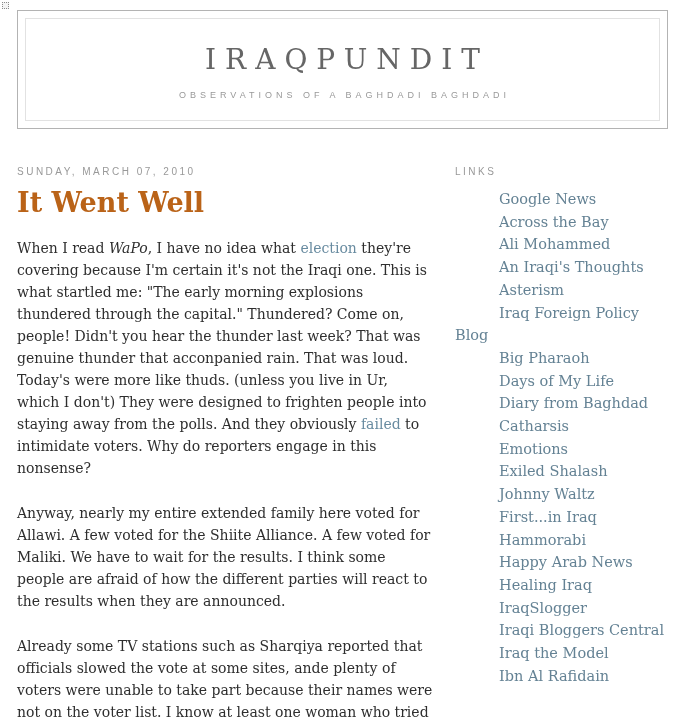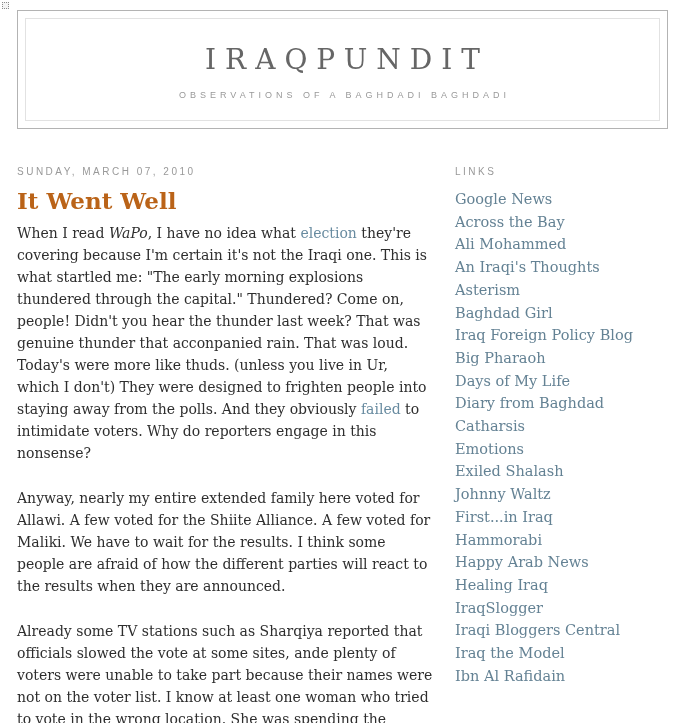--- a/index.html
+++ b/index.html
@@ -59,24 +59,24 @@
   .side-col{width:213px;flex:none;margin-left:auto;}
   .eyebrow{
     font-family:"Liberation Sans", sans-serif;
     font-size:10px;
     font-weight:normal;
     color:var(--muted-heading-color);
     letter-spacing:2.5px;
   }
   .post-title{
     font-family:"DejaVu Serif", serif;
-    font-size:23px;
+    font-size:27px;
     font-weight:bold;
     color:var(--post-title-color);
-    margin:10px 0 8px 0;
+    margin:10px 0 19px 0;
   }
   .post-body p{
     font-size:14px;
     line-height:22px;
     color:var(--body-text-color);
     margin:0 0 23px 0;
   }
   .post-body a{
     color:var(--link-color);
     text-decoration:none;
@@ -89,20 +89,21 @@
   }
   .links-list li{
     line-height:22.7px;
   }
   .links-list a{
     font-family:"DejaVu Serif", serif;
     font-size:14.5px;
     color:var(--sidebar-link-color);
     text-decoration:none;
     cursor:pointer;
+    margin-left:44px;
   }
 </style>
 </head>
 <body>
 
 <div class="corner-artifact"></div>
 
 <div class="masthead">
   <div class="masthead-inner">
     <h1 class="blog-title">IRAQPUNDIT</h1>
@@ -123,21 +124,20 @@
   </div>
 
   <div class="side-col">
     <h2 class="eyebrow">LINKS</h2>
     <ul class="links-list" id="links-list">
         <li><a href="#">Google News</a></li>
         <li><a href="#">Across the Bay</a></li>
         <li><a href="#">Ali Mohammed</a></li>
         <li><a href="#">An Iraqi's Thoughts</a></li>
         <li><a href="#">Asterism</a></li>
-        <li><a href="#">Baghdad Girl</a></li>
         <li><a href="#">Iraq Foreign Policy Blog</a></li>
         <li><a href="#">Big Pharaoh</a></li>
         <li><a href="#">Days of My Life</a></li>
         <li><a href="#">Diary from Baghdad</a></li>
         <li><a href="#">Catharsis</a></li>
         <li><a href="#">Emotions</a></li>
         <li><a href="#">Exiled Shalash</a></li>
         <li><a href="#">Johnny Waltz</a></li>
         <li><a href="#">First...in Iraq</a></li>
         <li><a href="#">Hammorabi</a></li>

